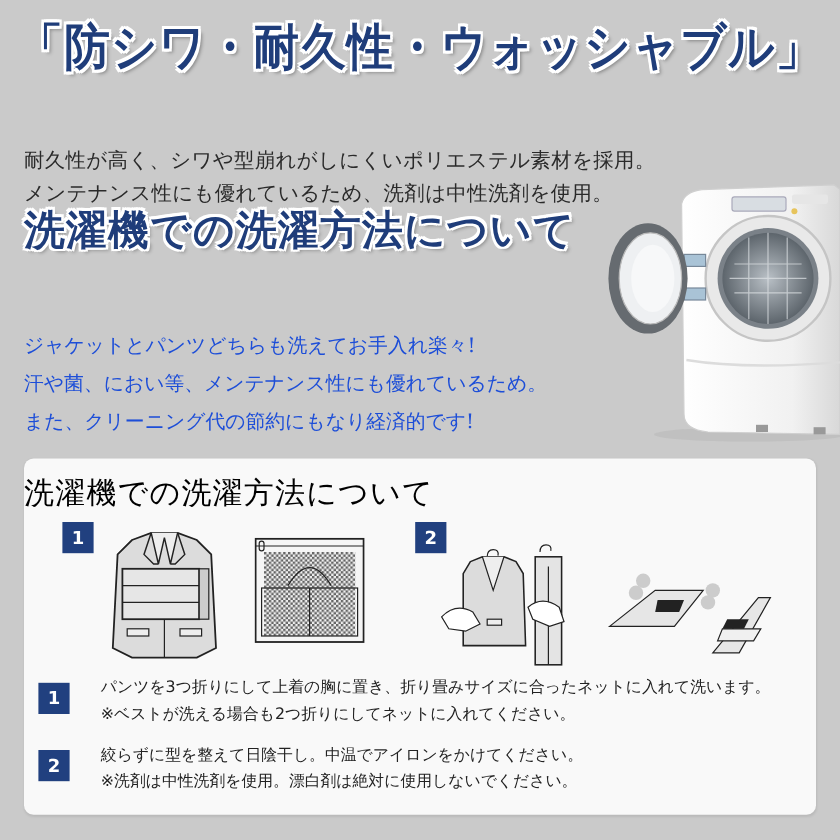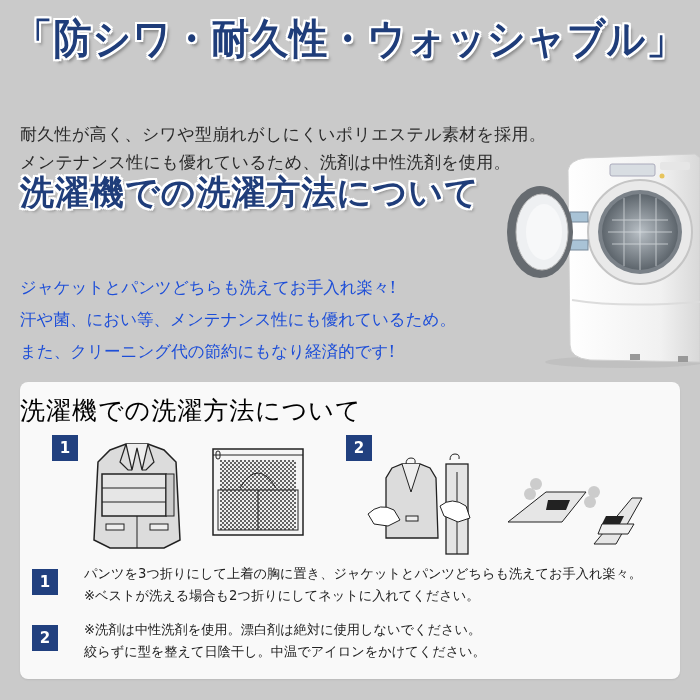--- a/index.html
+++ b/index.html
@@ -202,22 +202,22 @@
       <path d="M2 52 L40 22 L80 22 L56 52 Z" fill="#e6e6e6" stroke="#222"></path>
       <path d="M42 30 L64 30 L60 40 L40 40 Z" fill="#222"></path>
       <path d="M88 74 L126 28 L136 28 L110 74 Z" fill="#e6e6e6" stroke="#222"></path>
       <path d="M96 54 L128 54 L122 64 L92 64 Z" fill="#f0f0f0" stroke="#222"></path>
       <path d="M100 46 L118 46 L114 54 L96 54 Z" fill="#222"></path>
     </svg>
   </div>
 
   <div class="step-badge" style="left:12px; top:187px;">1</div>
   <div class="note" style="top:181px;">
-    <div>パンツを3つ折りにして上着の胸に置き、ジャケットとパンツどちらも洗えてお手入れ楽々。</div>
+    <div>パンツを3つ折りにして上着の胸に置き、折り畳みサイズに合ったネットに入れて洗います。</div>
     <div>※ベストが洗える場合も2つ折りにしてネットに入れてください。</div>
   </div>
 
   <div class="step-badge" style="left:12px; top:243px;">2</div>
   <div class="note" style="top:237px;">
+    <div>絞らずに型を整えて日陰干し。中温でアイロンをかけてください。</div>
     <div>※洗剤は中性洗剤を使用。漂白剤は絶対に使用しないでください。</div>
-    <div>絞らずに型を整えて日陰干し。中温でアイロンをかけてください。</div>
   </div>
 </div>
 
 </body></html>

